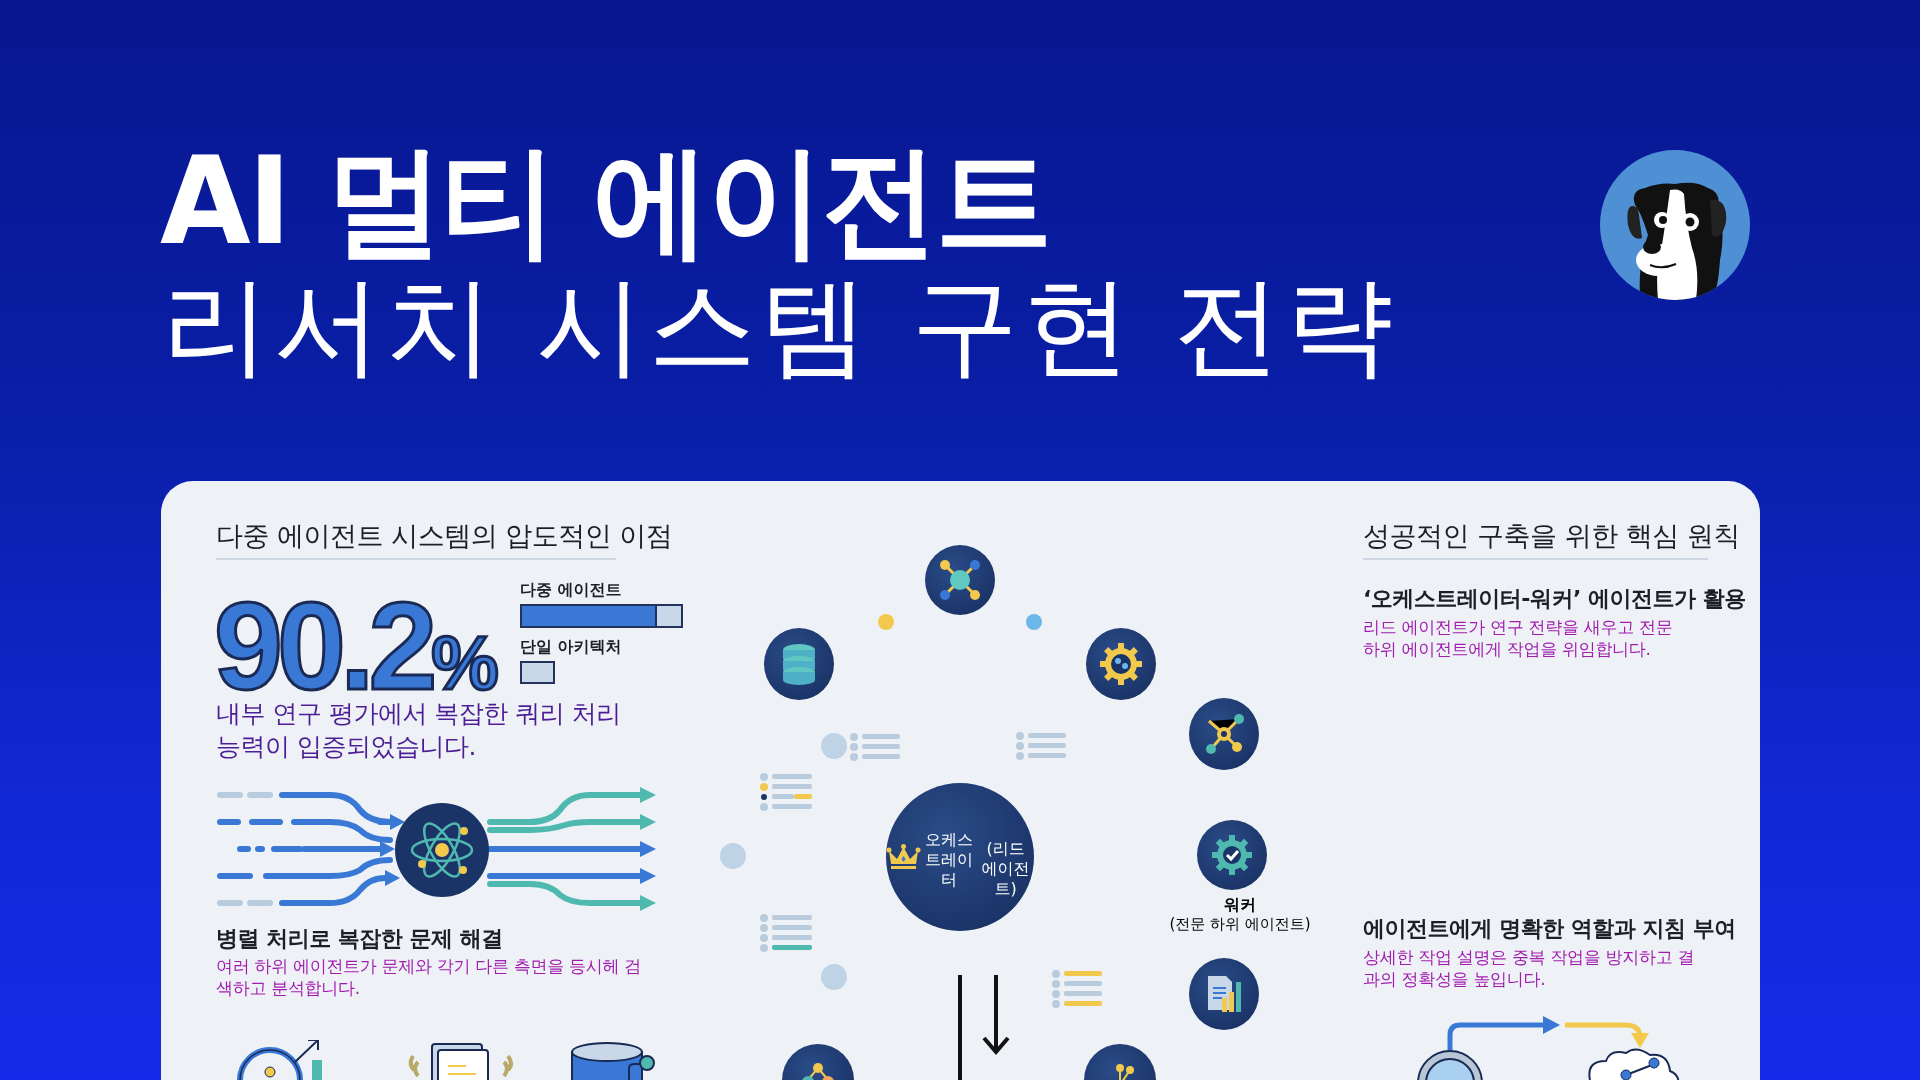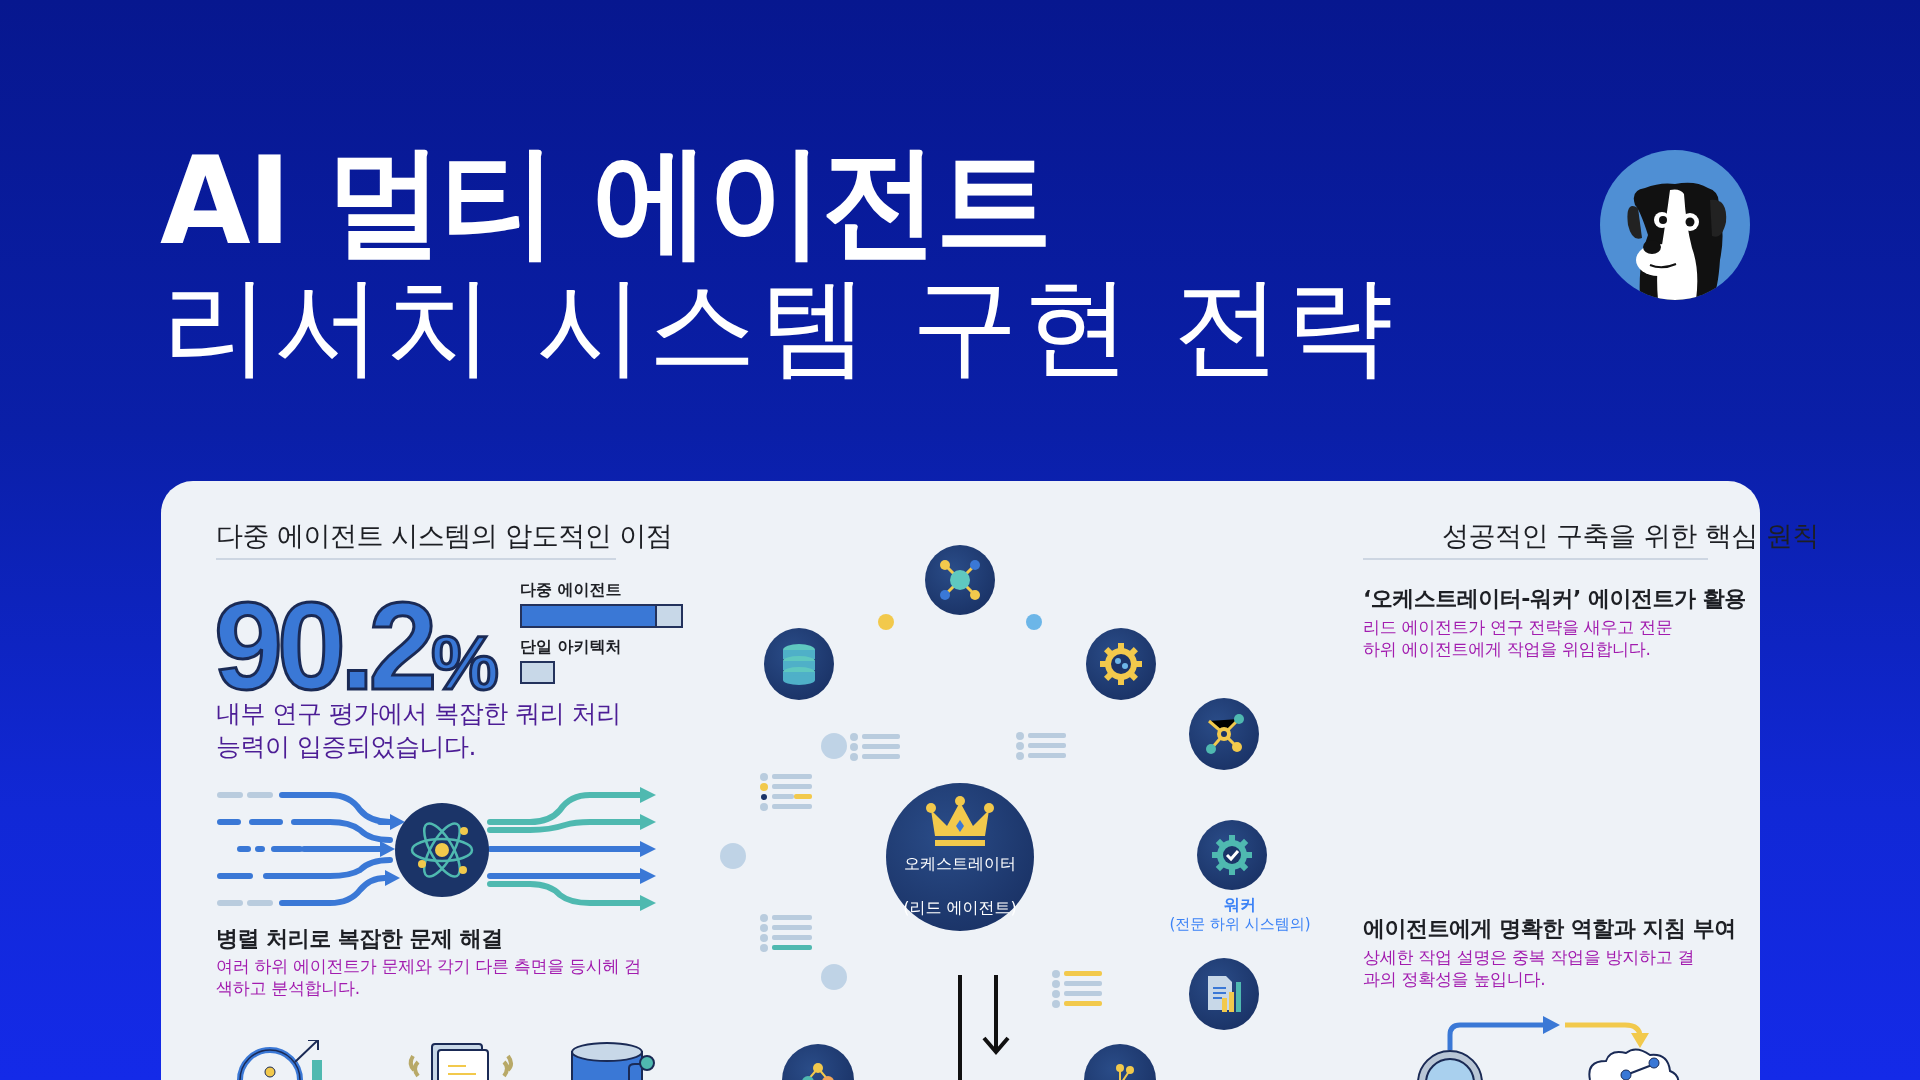--- a/index.html
+++ b/index.html
@@ -41,21 +41,21 @@
   .bar { border: 2px solid #23325c; background: #C8D8E8; }
   .bar .fill { height: 100%; background: #3A78D6; border-right: 2px solid #23325c; }
   .body-bold { font-size: 25px; font-weight: normal; color: #4c1d95; line-height: 1.3; letter-spacing: -0.5px; }
   .sub-h { font-size: 22px; font-weight: bold; color: #1d1f24; letter-spacing: -0.5px; white-space: nowrap; }
   .sub-p { font-size: 17px; color: #a21caf; line-height: 1.3; letter-spacing: -0.3px; }
   .node {
     border-radius: 50%; background: radial-gradient(circle at 40% 35%, #2A4C88, #1B3468 75%);
     display: flex; align-items: center; justify-content: center;
   }
   .node-label { font-size: 16px; color: #fff; text-align: center; line-height: 1.25; margin-top: 24px; }
-  .worker-label { font-size: 16px; font-weight: bold; color: #3b82f6; text-align: center; line-height: 1.25; white-space: nowrap; }
+  .worker-label { font-size: 16px; font-weight: bold; color: #000000; text-align: center; line-height: 1.25; white-space: nowrap; }
 </style>
 </head>
 <body>
 
 <div class="abs title-1">AI 멀티 에이전트</div>
 <div class="abs title-2">리서치 시스템 구현 전략</div>
 
 <div class="abs avatar">
   <svg width="150" height="150" viewBox="0 0 150 150">
     <path d="M40 150 Q38 110 48 85 Q40 60 35 55 Q30 40 45 38 Q60 32 75 34 Q95 30 108 38 Q122 42 118 60 Q126 80 120 110 Q118 140 112 150 Z" fill="#111"></path>
@@ -256,21 +256,21 @@
     <svg width="46" height="46" viewBox="0 0 46 46">
         <path d="M8 10 L23 23 L38 8 M23 23 L10 38 M23 23 L36 36" stroke="#F2C94C" stroke-width="3"></path>
         <circle cx="23" cy="23" r="7" fill="#F2C94C"></circle>
         <circle cx="23" cy="23" r="3" fill="#1B3468"></circle>
         <circle cx="38" cy="8" r="5" fill="#4FB9B0"></circle>
         <circle cx="10" cy="38" r="5" fill="#4FB9B0"></circle>
         <circle cx="36" cy="36" r="5" fill="#F2C94C"></circle>
       </svg>
   </div>
 
-  <div class="abs node" style="left:166px; top:253px; width:148px; height:148px; flex-direction:column;">
+  <div class="abs node" style="left:166px; top:253px; width:148px; height:148px; ">
     <svg width="70" height="52" viewBox="0 0 70 52">
         <polygon points="6,14 22,30 35,6 48,30 64,14 60,40 10,40" fill="#F2C94C"></polygon>
         <circle cx="6" cy="12" r="5" fill="#F2C94C"></circle>
         <circle cx="35" cy="5" r="5" fill="#F2C94C"></circle>
         <circle cx="64" cy="12" r="5" fill="#F2C94C"></circle>
         <polygon points="35,24 39,30 35,36 31,30" fill="#3A78D6"></polygon>
         <rect x="10" y="44" width="50" height="6" fill="#F2C94C"></rect>
       </svg>
     <div class="node-label" style="margin-top:6px;">오케스트레이터</div>
     <div class="node-label">(리드 에이전트)</div>
@@ -288,21 +288,21 @@
           <rect x="20" y="35" width="6" height="8" transform="rotate(45 23 23)"></rect>
           <rect x="3" y="20" width="8" height="6" transform="rotate(45 23 23)"></rect>
           <rect x="35" y="20" width="8" height="6" transform="rotate(45 23 23)"></rect>
         </g>
         <circle cx="23" cy="23" r="9" fill="#1B3468"></circle>
         <path d="M18 23 L22 27 L29 19" stroke="#fff" stroke-width="3" fill="none"></path>
       </svg>
   </div>
   <div class="abs worker-label" style="left:440px; top:365px; width:160px;">
     <div>워커</div>
-    <div style="font-weight:normal; font-size:15px;">(전문 하위 시스템의)</div>
+    <div style="font-weight:normal; font-size:15px;">(전문 하위 에이전트)</div>
   </div>
 
   <div class="abs node" style="left:469px; top:428px; width:70px; height:72px;">
     <svg width="44" height="44" viewBox="0 0 44 44">
         <path d="M6 4 H24 L30 10 V38 H6 Z" fill="#C8D8E8"></path>
         <path d="M11 16 H24 M11 21 H24 M11 26 H20" stroke="#3A78D6" stroke-width="2"></path>
         <rect x="20" y="26" width="5" height="14" fill="#F2C94C"></rect>
         <rect x="27" y="20" width="5" height="20" fill="#F2C94C"></rect>
         <rect x="34" y="10" width="5" height="30" fill="#4FB9B0"></rect>
       </svg>
@@ -319,21 +319,21 @@
     <svg width="40" height="40" viewBox="0 0 40 40">
         <path d="M20 8 V20 M30 10 L22 22" stroke="#F2C94C" stroke-width="2"></path>
         <circle cx="20" cy="8" r="4" fill="#F2C94C"></circle>
         <circle cx="30" cy="10" r="4" fill="#F2C94C"></circle>
         <rect x="6" y="22" width="16" height="6" fill="#3A78D6"></rect>
         <circle cx="24" cy="26" r="6" fill="#3A78D6"></circle>
       </svg>
   </div>
 </div>
 
-<div class="abs h-section" style="left:1442px; top:518px;">성공적인 구축을 위한 핵심 원칙</div>
+<div class="abs h-section" style="left:1363px; top:518px;">성공적인 구축을 위한 핵심 원칙</div>
 <div class="abs rule" style="left:1363px; top:558px; width:345px;"></div>
 
 <div class="abs sub-h" style="left:1363px; top:584px;">‘오케스트레이터-워커’ 에이전트가 활용</div>
 <div class="abs sub-p" style="left:1363px; top:616px; width:330px;">리드 에이전트가 연구 전략을 새우고 전문 하위 에이전트에게 작업을 위임합니다.</div>
 
 <div class="abs sub-h" style="left:1363px; top:914px;">에이전트에게 명확한 역할과 지침 부여</div>
 <div class="abs sub-p" style="left:1363px; top:946px; width:340px;">상세한 작업 설명은 중복 작업을 방지하고 결과의 정확성을 높입니다.</div>
 
 <div class="abs" style="left:1410px; top:1005px; width:300px; height:75px;">
   <svg width="300" height="75" viewBox="0 0 300 75">

